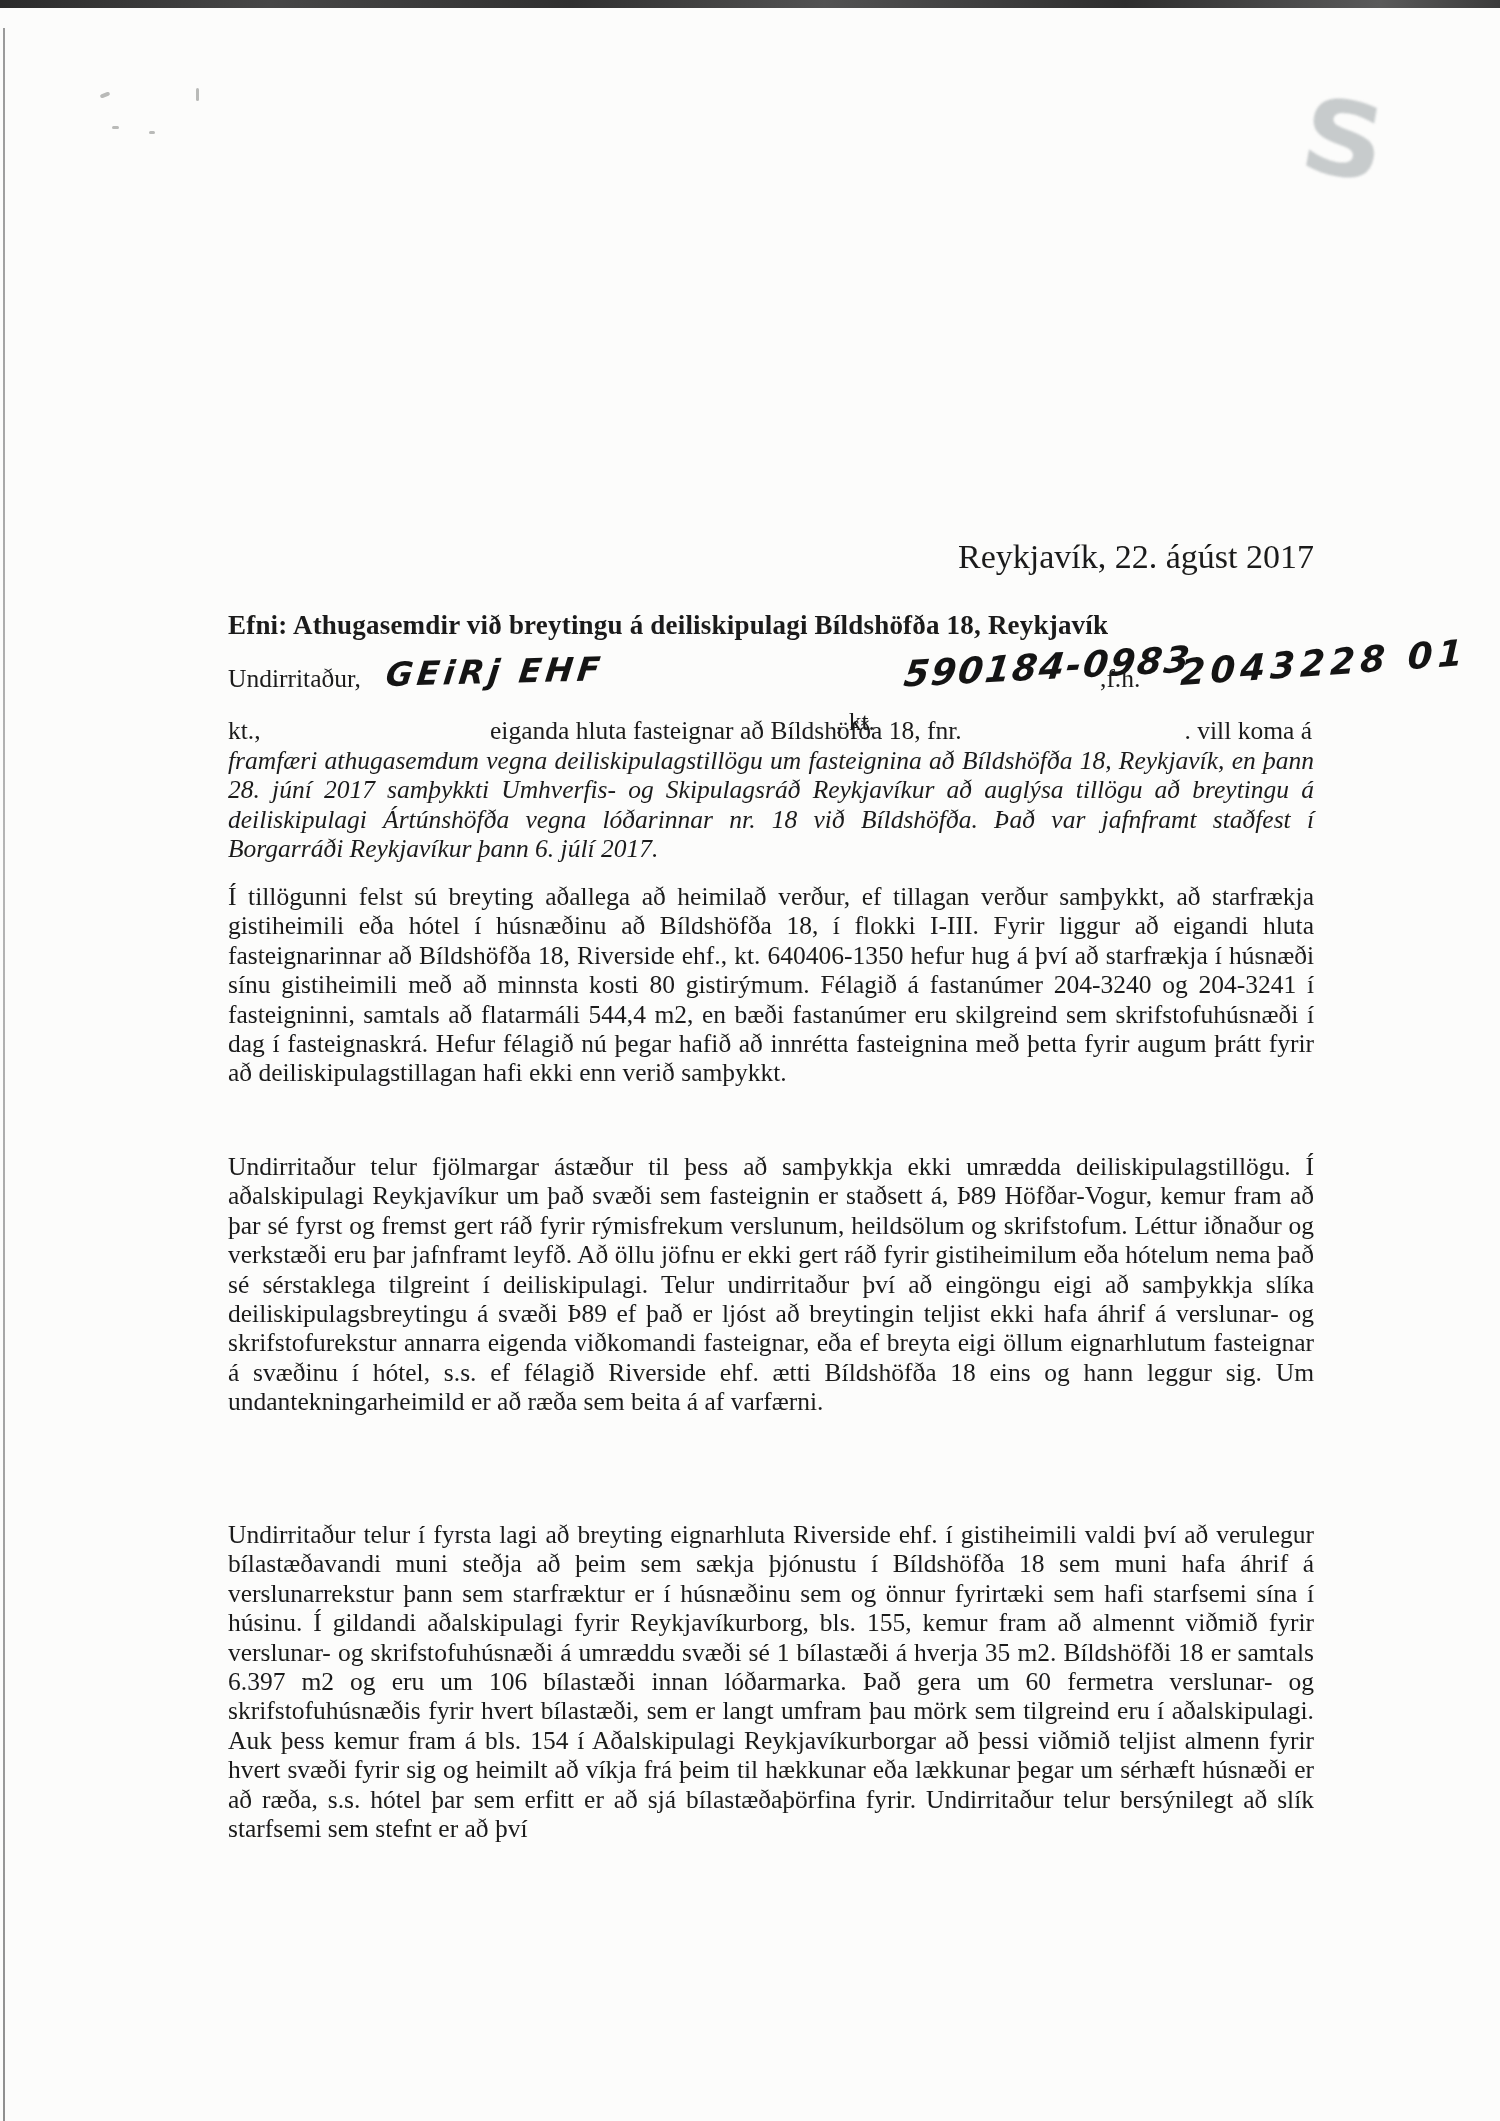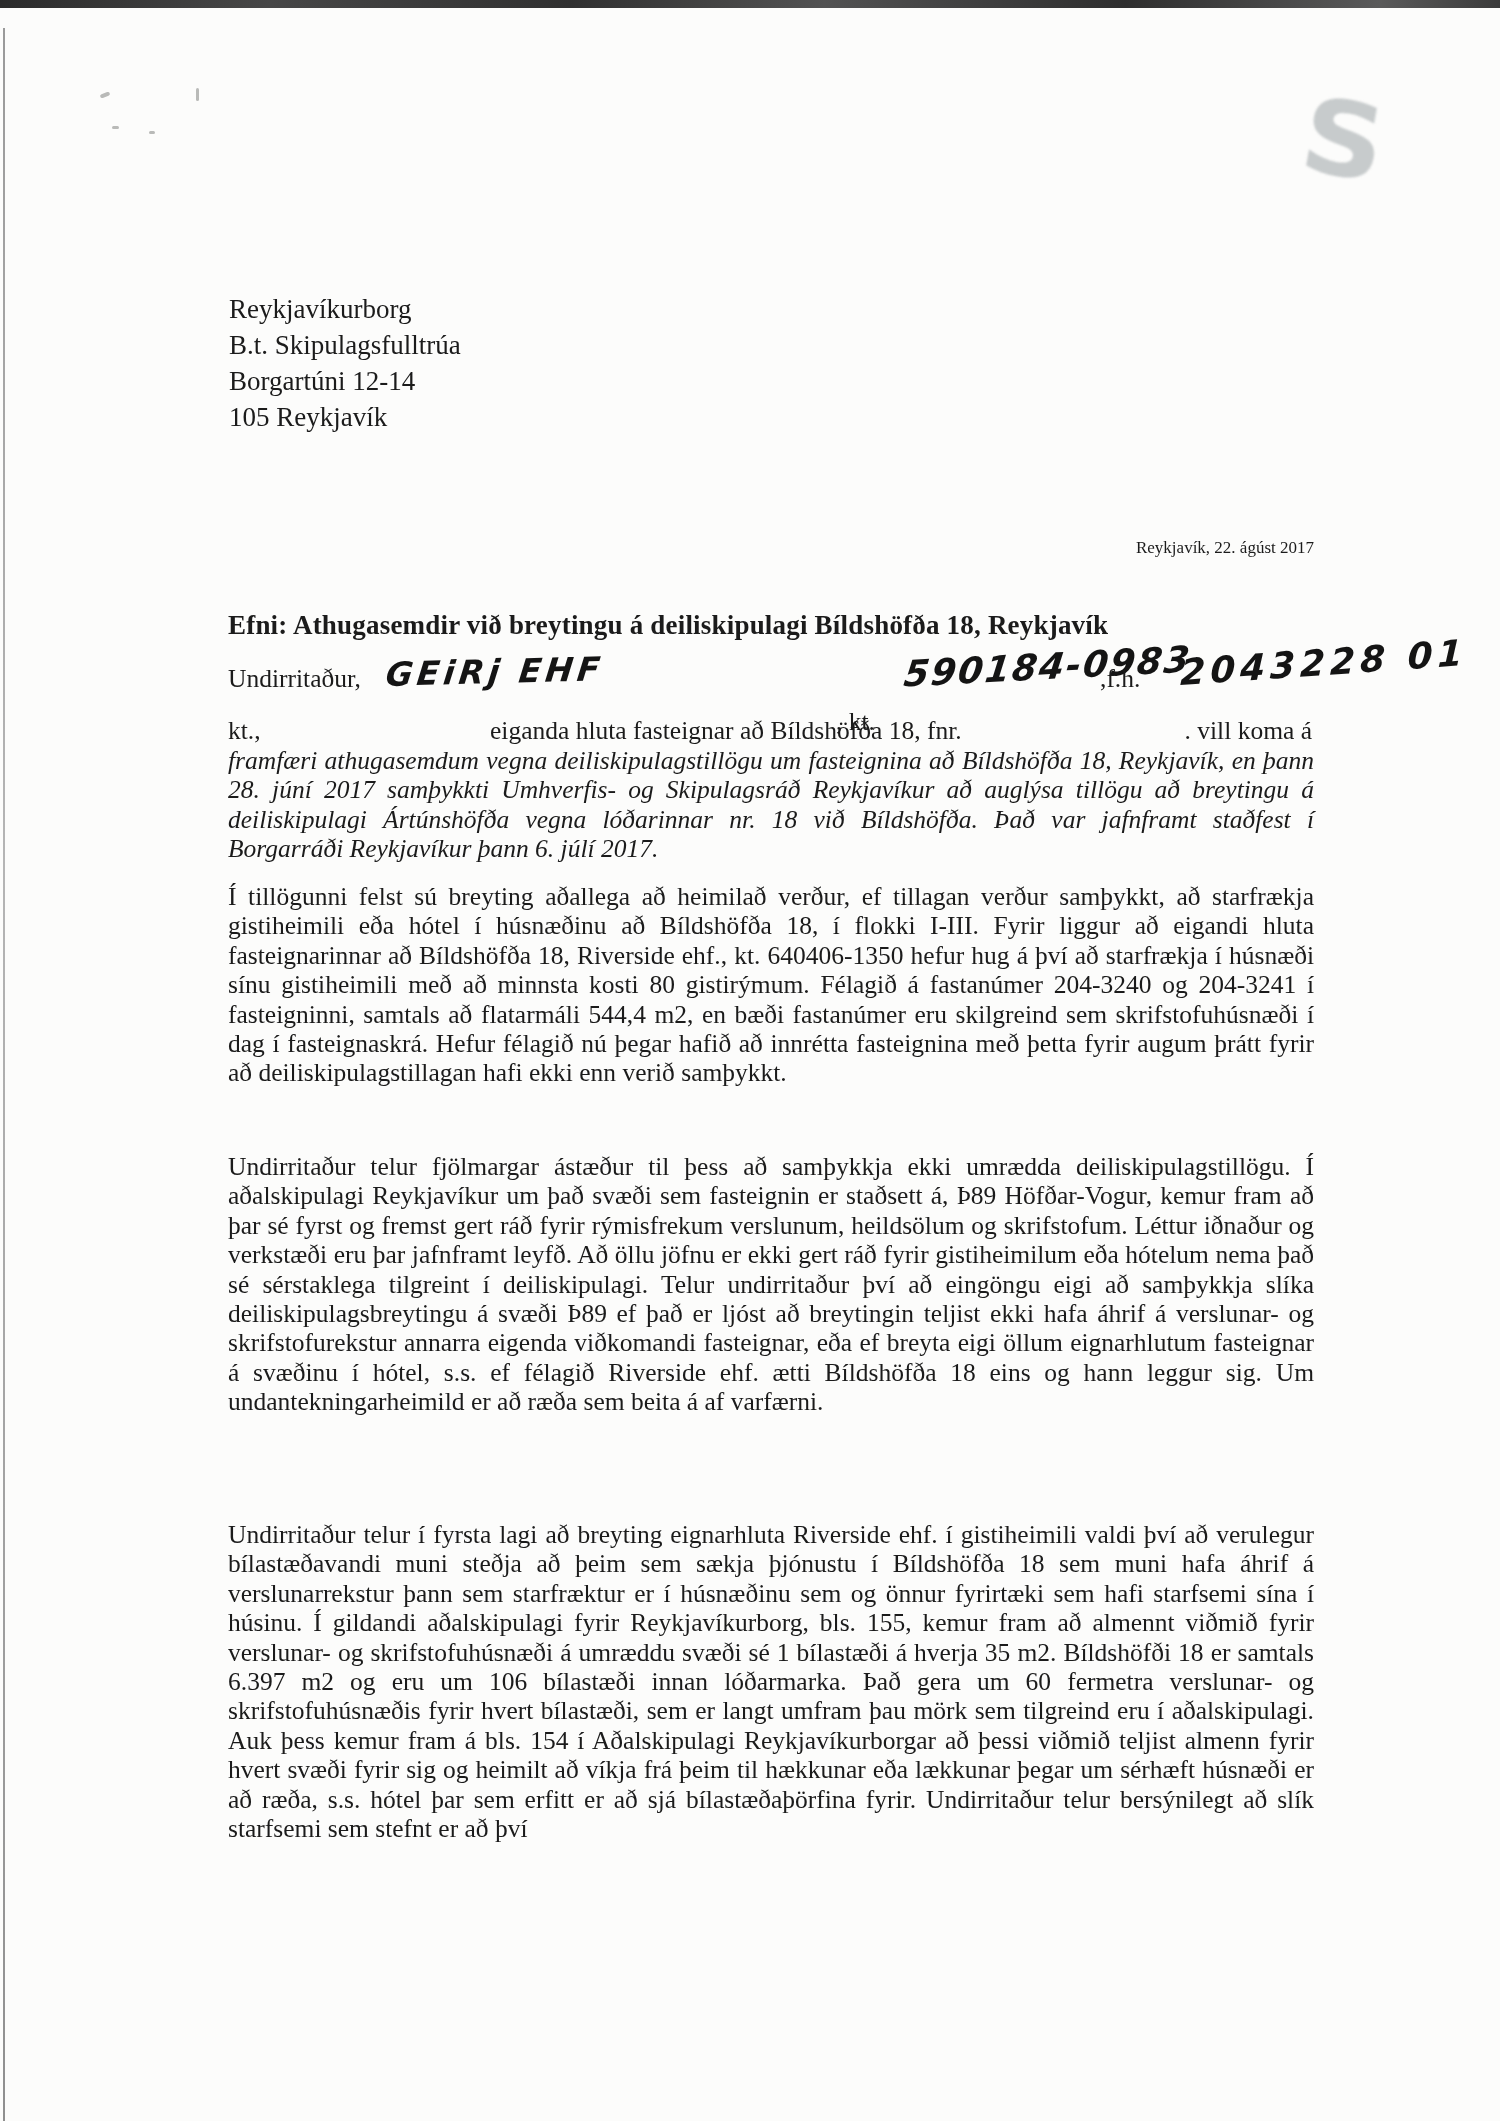--- a/index.html
+++ b/index.html
@@ -31,21 +31,21 @@
     filter: blur(0.8px);
     user-select: none;
   }
   
   .addr {
     position: absolute; left: 229px; top: 291px;
     font-size: 27px; line-height: 36px; white-space: nowrap;
   }
   .dateline {
     position: absolute; left: 228px; top: 538px; width: 1086px;
-    font-size: 17px; text-align: right; white-space: nowrap;
+    font-size: 34px; text-align: right; white-space: nowrap;
   }
   .subject {
     position: absolute; left: 228px; top: 610px; width: 1200px;
     font-size: 27px; font-weight: bold; letter-spacing: 0.2px;
   }
   .bodytext {
     position: absolute; left: 228px; width: 1086px;
     font-size: 25.5px; line-height: 29.4px; text-align: justify;
   }
   .hw-line { position: absolute; left: 228px; top: 648px; width: 1150px; height: 66px; }
@@ -78,26 +78,20 @@
   <div class="scan-topbar"></div>
   <div class="scan-leftline"></div>
 
   <div class="pencil" style="left:100px; top:93px; width:10px; height:4px; transform:rotate(-20deg);"></div>
   <div class="pencil" style="left:196px; top:88px; width:3px; height:13px;"></div>
   <div class="pencil" style="left:112px; top:126px; width:7px; height:3px;"></div>
   <div class="pencil" style="left:149px; top:131px; width:6px; height:3px;"></div>
 
   <div class="corner-mark">S</div>
 
-  <div class="addr">
-    <div>Reykjavíkurborg</div>
-    <div>B.t. Skipulagsfulltrúa</div>
-    <div>Borgartúni 12-14</div>
-    <div>105 Reykjavík</div>
-  </div>
 
   <div class="dateline">Reykjavík, 22. ágúst 2017</div>
 
   <div class="subject">Efni: Athugasemdir við breytingu á deiliskipulagi Bíldshöfða 18, Reykjavík</div>
 
   <div class="hw-line">
     <span class="printed lbl-undirritadur">Undirritaður,</span>
     <span class="hw hw-name">GEiRj EHF</span>
     <span class="printed lbl-kt">, kt.</span>
     <span class="hw hw-kt">590184-0983</span>

